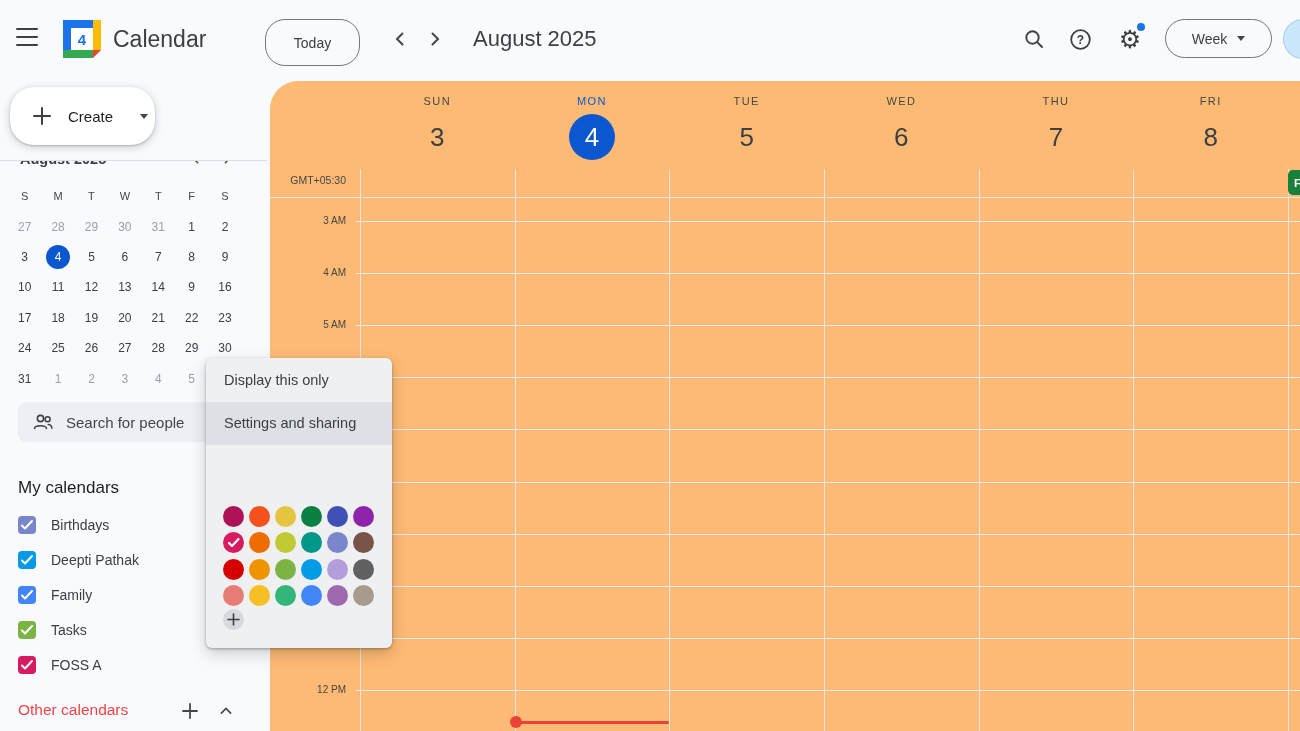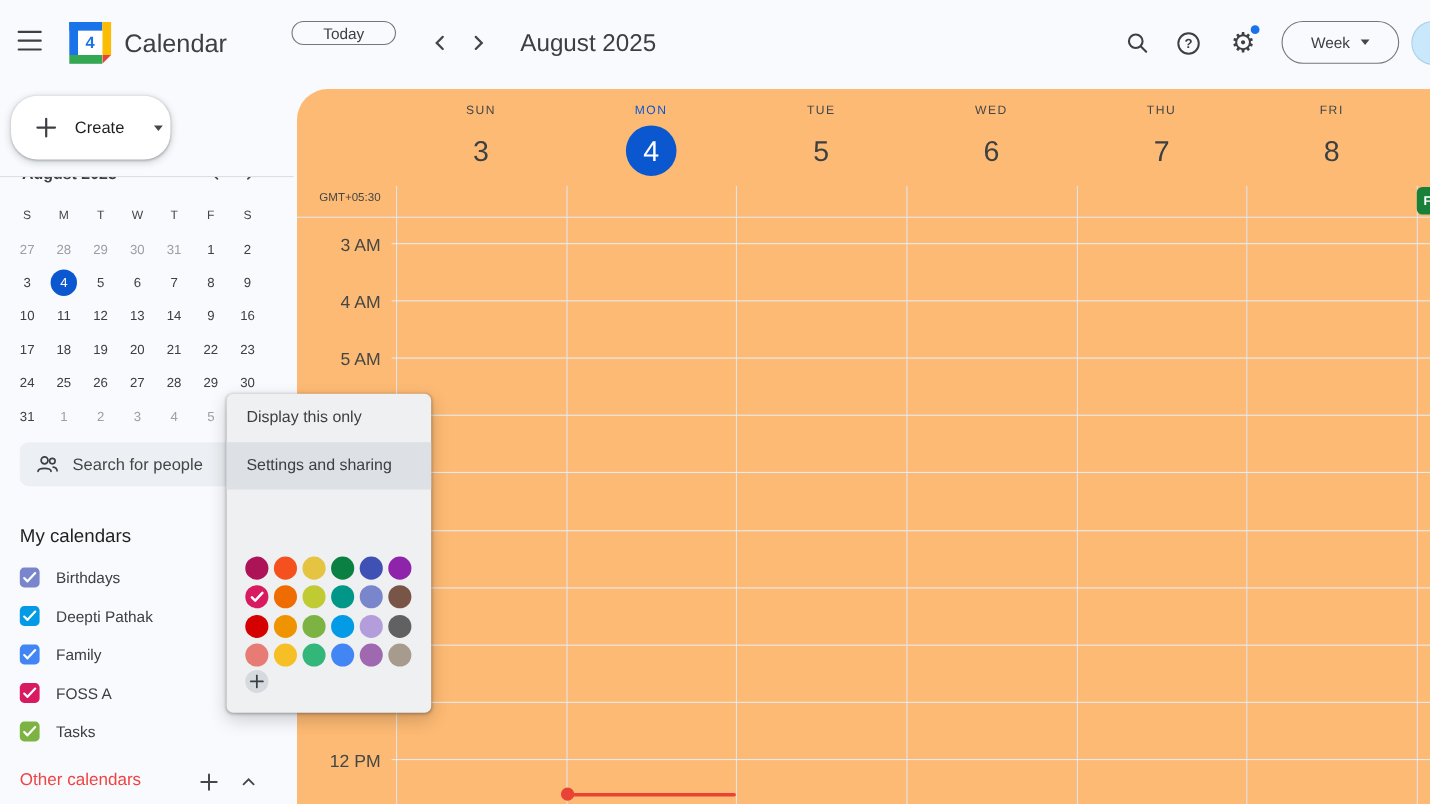--- a/index.html
+++ b/index.html
@@ -15,21 +15,21 @@
   .hamburger { position:absolute; left:16px; top:28px; width:22px; height:20px; cursor:pointer; }
   .hamburger i { display:block; height:2.4px; background:#3c4043; border-radius:2px; margin-bottom:5.4px; }
   .logo { position:absolute; left:63px; top:20px; width:38px; height:38px; }
   .logo .b-top { position:absolute; left:0; top:0; width:30px; height:8px; background:#1a73e8; }
   .logo .b-left { position:absolute; left:0; top:0; width:8px; height:30px; background:#1a73e8; }
   .logo .y-right { position:absolute; left:30px; top:0; width:8px; height:30px; background:#fbbc04; }
   .logo .g-bottom { position:absolute; left:0; top:30px; width:30px; height:8px; background:#34a853; }
   .logo .r-corner { position:absolute; left:30px; top:30px; width:8px; height:8px; background:#ea4335; clip-path:polygon(0 0,100% 0,0 100%); }
   .logo .center { position:absolute; left:8px; top:8px; width:22px; height:22px; background:#fff; display:flex; align-items:center; justify-content:center; font-size:15px; font-weight:bold; color:#1a73e8; }
   .app-name { position:absolute; left:113px; top:26px; font-size:23px; color:#3c4043; }
-  .today-btn { position:absolute; left:265px; top:19px; width:95px; height:22px; border:1px solid #747775; border-radius:20px; display:flex; align-items:center; justify-content:center; font-size:14px; color:#3c4043; cursor:pointer; background:transparent; }
+  .today-btn { position:absolute; left:265px; top:19px; width:95px; height:47px; border:1px solid #747775; border-radius:20px; display:flex; align-items:center; justify-content:center; font-size:14px; color:#3c4043; cursor:pointer; background:transparent; }
   .nav-chev { position:absolute; top:27px; width:24px; height:24px; cursor:pointer; display:flex; align-items:center; justify-content:center; }
   .nav-prev { left:388px; } .nav-next { left:423px; }
   .range-title { position:absolute; left:473px; top:26px; font-size:22px; color:#3c4043; }
   .tb-icon { position:absolute; top:19px; width:40px; height:40px; display:flex; align-items:center; justify-content:center; cursor:pointer; }
   .tb-search { left:1014px; } .tb-help { left:1060px; } .tb-gear { left:1110px; }
   .gear-glyph { font-size:25px; color:#3c4043; line-height:40px; }
   .gear-dot { position:absolute; top:4px; right:5px; width:8px; height:8px; border-radius:50%; }
   .week-btn { position:absolute; left:1165px; top:19px; width:107px; height:39px; border:1px solid #747775; border-radius:20px; display:flex; align-items:center; justify-content:center; gap:10px; font-size:14px; color:#3c4043; cursor:pointer; }
   .caret-down { width:0; height:0; border-left:4.5px solid transparent; border-right:4.5px solid transparent; border-top:5px solid #444746; }
   .avatar { position:absolute; left:1283px; top:19px; width:40px; height:40px; border-radius:50%; background:#c9e8fb; box-shadow:inset 0 0 0 1px rgba(120,160,190,.35); cursor:pointer; }
@@ -62,21 +62,21 @@
   .main-card { position:absolute; left:270px; top:81px; width:1030px; height:656px; background:#fdba74; border-radius:28px 0 0 0; overflow:hidden; z-index:1; }
   .day-head { position:absolute; top:0; width:154.67px; text-align:center; }
   .day-wd { margin-top:14px; font-size:11px; letter-spacing:1.4px; color:#444746; }
   .day-wd.today { color:#0b57d0; }
   .day-date { width:46px; height:46px; line-height:46px; margin:7px auto 0; border-radius:50%; font-size:26px; color:#3c4043; cursor:pointer; }
   .day-date.today { background:#0b57d0; color:#fff; }
   .gutter-tz { position:absolute; left:0; top:93px; width:76px; text-align:right; font-size:10.5px; color:#444746; }
   .allday-sep { position:absolute; left:0; top:116px; width:100%; height:1px; background:#e3e7eb; }
   .vline { position:absolute; top:88px; bottom:0; width:1px; background:#e0e4e9; }
   .hline { position:absolute; left:86px; right:0; height:1px; background:#e9ebee; }
-  .hour-label { position:absolute; left:0; width:76px; text-align:right; font-size:16px; color:#444746; }
+  .hour-label { position:absolute; left:0; width:76px; text-align:right; font-size:10px; color:#444746; }
   .allday-chip { position:absolute; left:1018px; top:89px; width:26px; height:25px; background:#188038; border-radius:5px; color:#fff; font-size:11.5px; font-weight:bold; display:flex; align-items:center; padding-left:6px; cursor:pointer; }
   .now-line { position:absolute; left:246px; top:640px; width:153px; height:2.5px; background:#ea4335; border-radius:2px; }
   .now-dot { position:absolute; left:240px; top:635px; width:12px; height:12px; border-radius:50%; background:#ea4335; }
   
   .context-menu { position:absolute; left:206px; top:358px; width:186px; height:290px; background:#eff0f2; border-radius:6px; box-shadow:0 1px 3px rgba(0,0,0,.3),0 6px 16px rgba(0,0,0,.18); z-index:50; }
   .menu-item { height:43.5px; display:flex; align-items:center; padding-left:18px; font-size:14.5px; color:#3c4043; cursor:pointer; white-space:nowrap; }
   .menu-item.active { background:#dde0e4; }
   .color-palette { position:absolute; left:17px; top:148px; display:grid; grid-template-columns:repeat(6,26px); grid-auto-rows:26.3px; }
   .swatch { width:21px; height:21px; border-radius:50%; position:relative; cursor:pointer; }
   .swatch svg { position:absolute; left:0; top:0; width:100%; height:100%; }
@@ -240,34 +240,34 @@
       </div>
       <div class="cal-item">
         <span class="cal-cb" style="background: rgb(66, 133, 244);">
           <svg viewBox="0 0 18 18">
             <path d="M4 9.5l3 3 7-7.5" fill="none" stroke="#fff" stroke-width="2" stroke-linecap="round" stroke-linejoin="round"></path>
           </svg>
         </span>
         <span class="cal-label">Family</span>
       </div>
       <div class="cal-item">
+        <span class="cal-cb" style="background: rgb(124, 179, 66);">
+          <svg viewBox="0 0 18 18">
+            <path d="M4 9.5l3 3 7-7.5" fill="none" stroke="#fff" stroke-width="2" stroke-linecap="round" stroke-linejoin="round"></path>
+          </svg>
+        </span>
+        <span class="cal-label">Tasks</span>
+      </div>
+      <div class="cal-item">
         <span class="cal-cb" style="background: rgb(216, 27, 96);">
           <svg viewBox="0 0 18 18">
             <path d="M4 9.5l3 3 7-7.5" fill="none" stroke="#fff" stroke-width="2" stroke-linecap="round" stroke-linejoin="round"></path>
           </svg>
         </span>
         <span class="cal-label">FOSS A</span>
-      </div>
-      <div class="cal-item">
-        <span class="cal-cb" style="background: rgb(124, 179, 66);">
-          <svg viewBox="0 0 18 18">
-            <path d="M4 9.5l3 3 7-7.5" fill="none" stroke="#fff" stroke-width="2" stroke-linecap="round" stroke-linejoin="round"></path>
-          </svg>
-        </span>
-        <span class="cal-label">Tasks</span>
       </div>
     </div>
   <div class="other-cal">
     <span class="other-cal-label">Other calendars</span>
     <span class="oc-icon oc-plus">
       <svg width="20" height="20" viewBox="0 0 20 20">
           <line x1="10" y1="3" x2="10" y2="17" stroke="#444746" stroke-width="1.8" stroke-linecap="round"></line>
           <line x1="3" y1="10" x2="17" y2="10" stroke="#444746" stroke-width="1.8" stroke-linecap="round"></line>
         </svg>
     </span>

